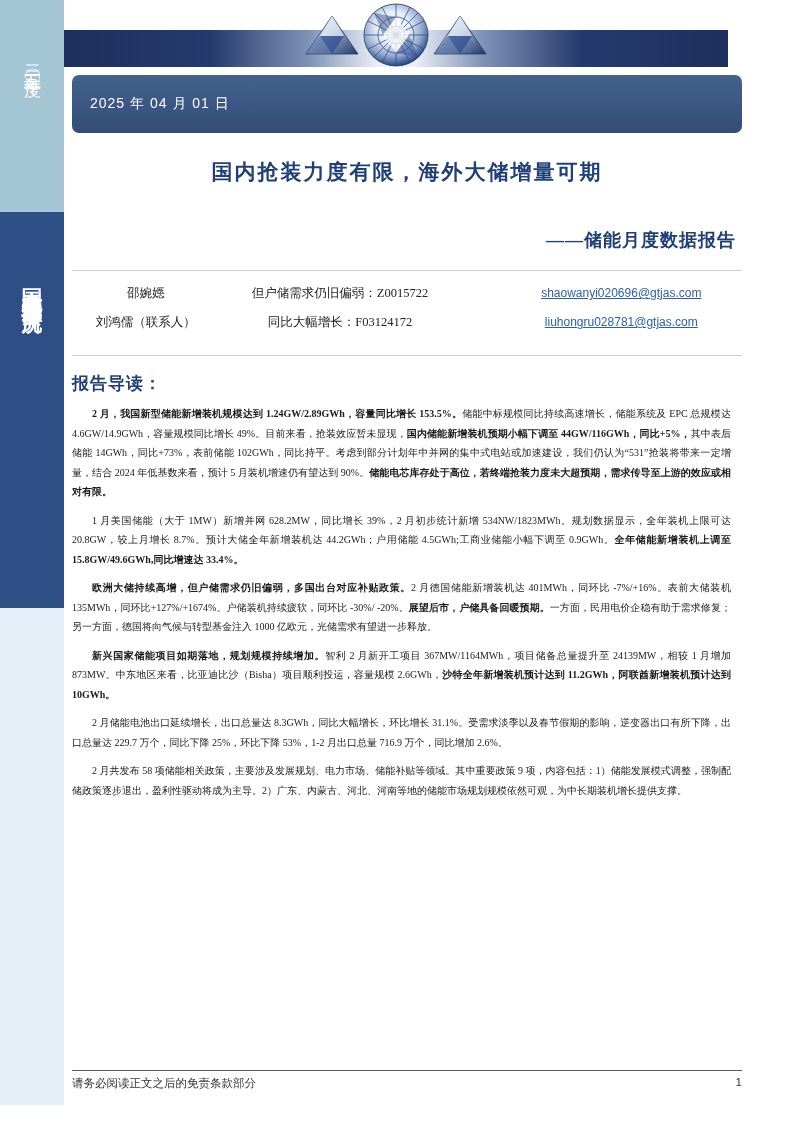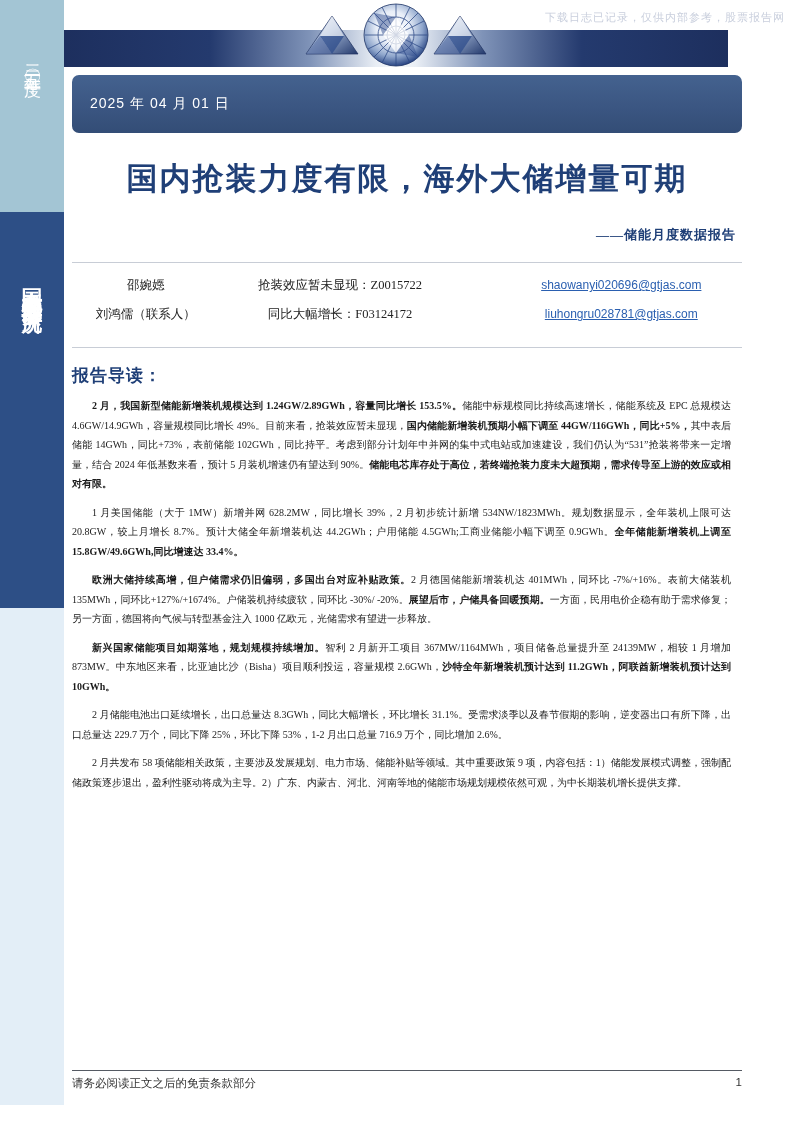--- a/index.html
+++ b/index.html
@@ -120,33 +120,33 @@
 
   
   .content {
     position: absolute;
     left: 72px;
     top: 130px;
     width: 670px;
   }
   .doc-title {
     text-align: center;
-    font-size: 31px;
+    font-size: 21px;
     font-weight: bold;
     color: #1f3f77;
     letter-spacing: 2px;
     margin-top: 28px;
   }
   .doc-subtitle {
     text-align: right;
-    font-size: 13px;
+    font-size: 18px;
     font-weight: bold;
     color: #1f3f77;
     letter-spacing: 1px;
-    margin-top: 26px;
+    margin-top: 42px;
     padding-right: 6px;
   }
   .rule {
     border: 0;
     border-top: 1px solid #c8cdd6;
     margin: 18px 0 0 0;
   }
 
   
   .authors {
@@ -221,21 +221,20 @@
       <div class="vtext year">二〇二五年度</div>
     </div>
     <div class="sidebar-seg seg-org">
       <div class="vtext org">国泰君安期货研究所</div>
     </div>
     <div class="sidebar-seg seg-tail"></div>
   </div>
 
   <div class="header-band"></div>
 
-  <div class="watermark">下载日志已记录，仅供内部参考，股票报告网</div>
 
   <div class="gem-wrap">
     <svg width="200" height="66" viewBox="0 0 200 66">
       <defs>
         <radialGradient id="gemCore" cx="45%" cy="38%" r="62%">
           <stop offset="0%" stop-color="#ffffff"></stop>
           <stop offset="42%" stop-color="#e8eef8"></stop>
           <stop offset="75%" stop-color="#8fa6cc"></stop>
           <stop offset="100%" stop-color="#2b4785"></stop>
         </radialGradient>
@@ -283,21 +282,21 @@
 
     <div class="doc-title">国内抢装力度有限，海外大储增量可期</div>
     <div class="doc-subtitle">——储能月度数据报告</div>
 
     <hr class="rule">
 
     <table class="authors">
       <tbody>
         <tr>
           <td class="a-name">邵婉嫕</td>
-          <td class="a-qual">抢装效应暂未显现：Z0015722</td>
+          <td class="a-qual">但户储需求仍旧偏弱：Z0015722</td>
           <td class="a-mail"><span>shaowanyi020696@gtjas.com</span></td>
         </tr>
         <tr>
           <td class="a-name">刘鸿儒（联系人）</td>
           <td class="a-qual">同比大幅增长：F03124172</td>
           <td class="a-mail"><span>liuhongru028781@gtjas.com</span></td>
         </tr>
       </tbody>
     </table>
 

